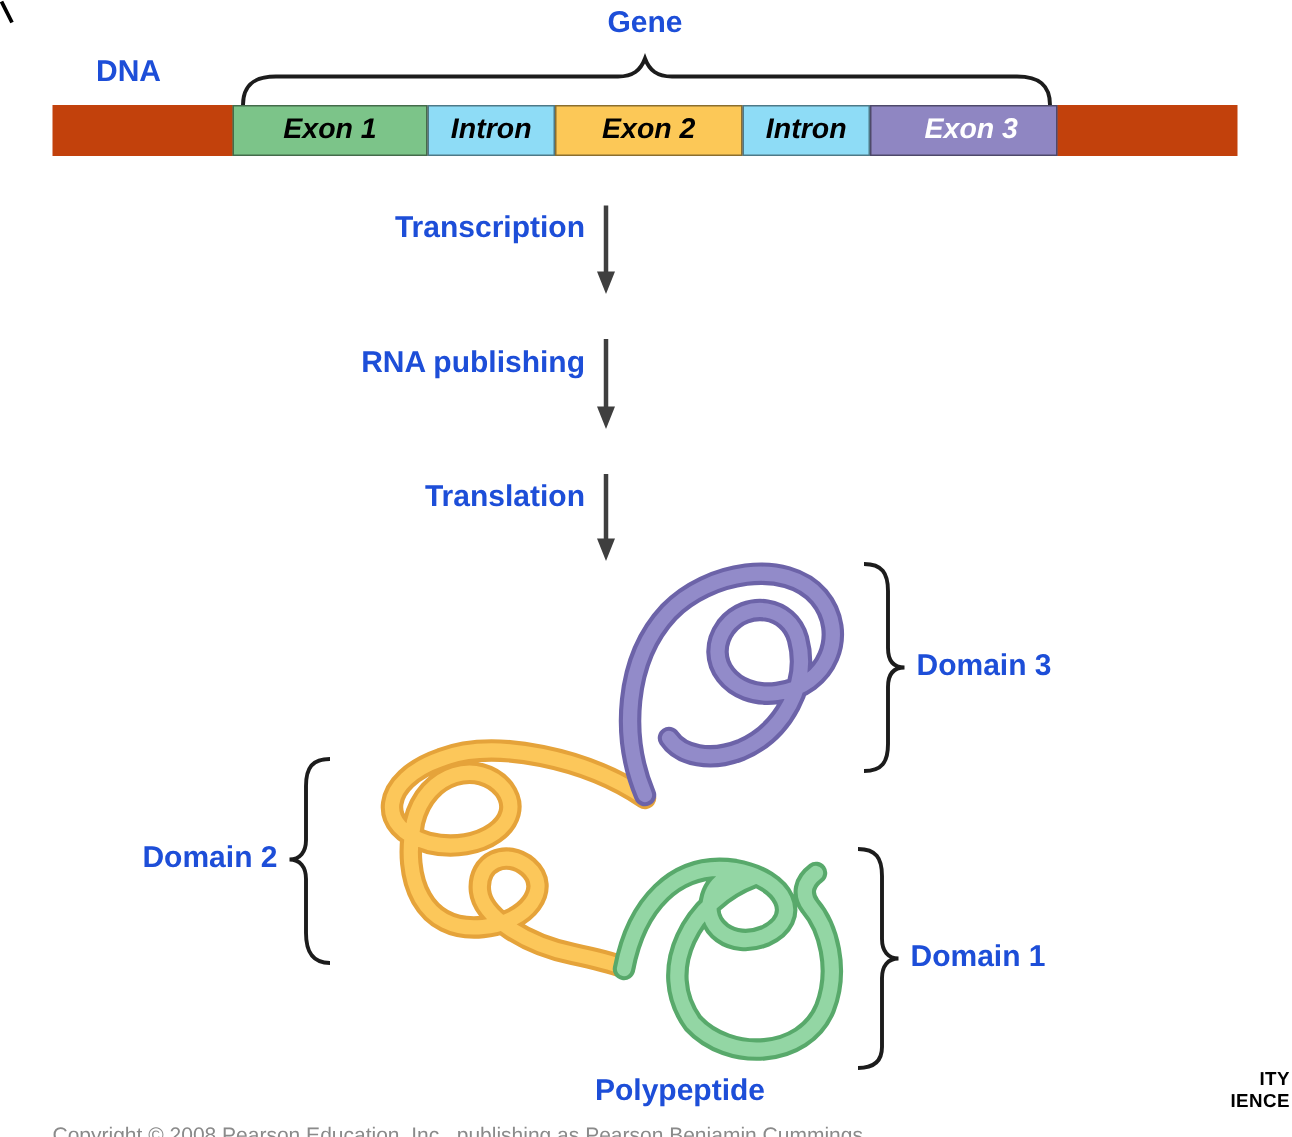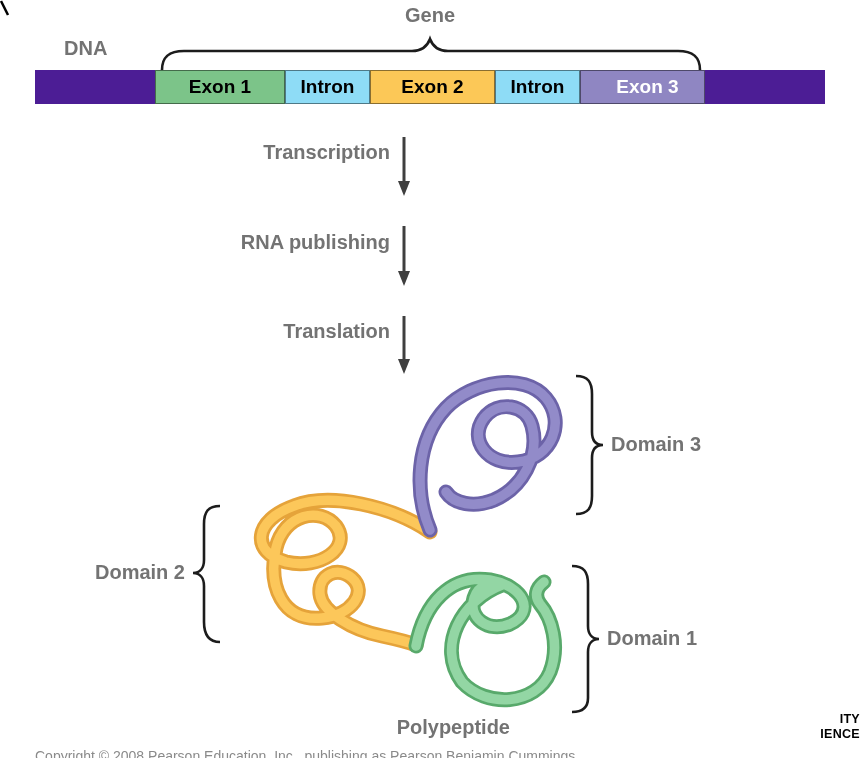--- a/index.html
+++ b/index.html
@@ -1,20 +1,20 @@
 <!DOCTYPE html>
 <html><head>
 <meta charset="utf-8">
 <style>
   html,body { margin:0; padding:0; background:#ffffff; }
   .canvas {
     position:relative; width:861px; height:758px; background:#ffffff;
     font-family:"Liberation Sans","DejaVu Sans",sans-serif; overflow:hidden;
   }
-  .lbl { position:absolute; font-weight:bold; font-size:20px; color:#737373; white-space:nowrap; }
+  .lbl { position:absolute; font-weight:bold; font-size:20px; color:#1d4ed8; white-space:nowrap; }
   .overlay { position:absolute; left:0; top:0; z-index:1; }
   .bar { position:absolute; left:35px; top:70px; width:790px; height:34px; z-index:2; }
   .seg {
     position:absolute; top:0; height:100%; box-sizing:border-box;
     display:flex; align-items:center; justify-content:center;
     font-weight:bold; font-size:19px; border:1px solid rgba(0,0,0,0.45);
   }
   .seg-0 { left:120px; width:130px; }
   .seg-1 { left:250px; width:85px; }
   .seg-2 { left:335px; width:125px; }
@@ -81,21 +81,21 @@
     <path d="M 576 376 C 588 376 592 382 592 394 L 592 432 C 592 441 596 445 603 445 C 596 445 592 449 592 458 L 592 496 C 592 508 588 514 576 514" fill="none" stroke-width="2.6" stroke="#1c1c1c"></path>
 
     <path d="M 220 506 C 208 506 204 512 204 524 L 204 560 C 204 568 200 573 193 573 C 200 573 204 578 204 586 L 204 622 C 204 634 208 642 220 642" fill="none" stroke-width="2.6" stroke="#1c1c1c"></path>
 
     <path d="M 572 566 C 584 566 588 572 588 584 L 588 626 C 588 634 592 639 599 639 C 592 639 588 644 588 652 L 588 698 C 588 706 584 712 572 712" fill="none" stroke-width="2.6" stroke="#1c1c1c"></path>
   </svg>
 
   <div class="lbl gene-lbl">Gene</div>
   <div class="lbl dna-lbl">DNA</div>
 
-  <div class="bar" style="background-color: #4c1d95;">
+  <div class="bar" style="background-color: #c2410c; font-style: italic;">
     <div class="seg seg-0" style="background-color: rgb(124, 196, 137); color: rgb(0, 0, 0);">
       <span>Exon 1</span>
     </div>
     <div class="seg seg-1" style="background-color: rgb(142, 220, 246); color: rgb(0, 0, 0);">
       <span>Intron</span>
     </div>
     <div class="seg seg-2" style="background-color: rgb(252, 200, 87); color: rgb(0, 0, 0);">
       <span>Exon 2</span>
     </div>
     <div class="seg seg-3" style="background-color: rgb(142, 220, 246); color: rgb(0, 0, 0);">

